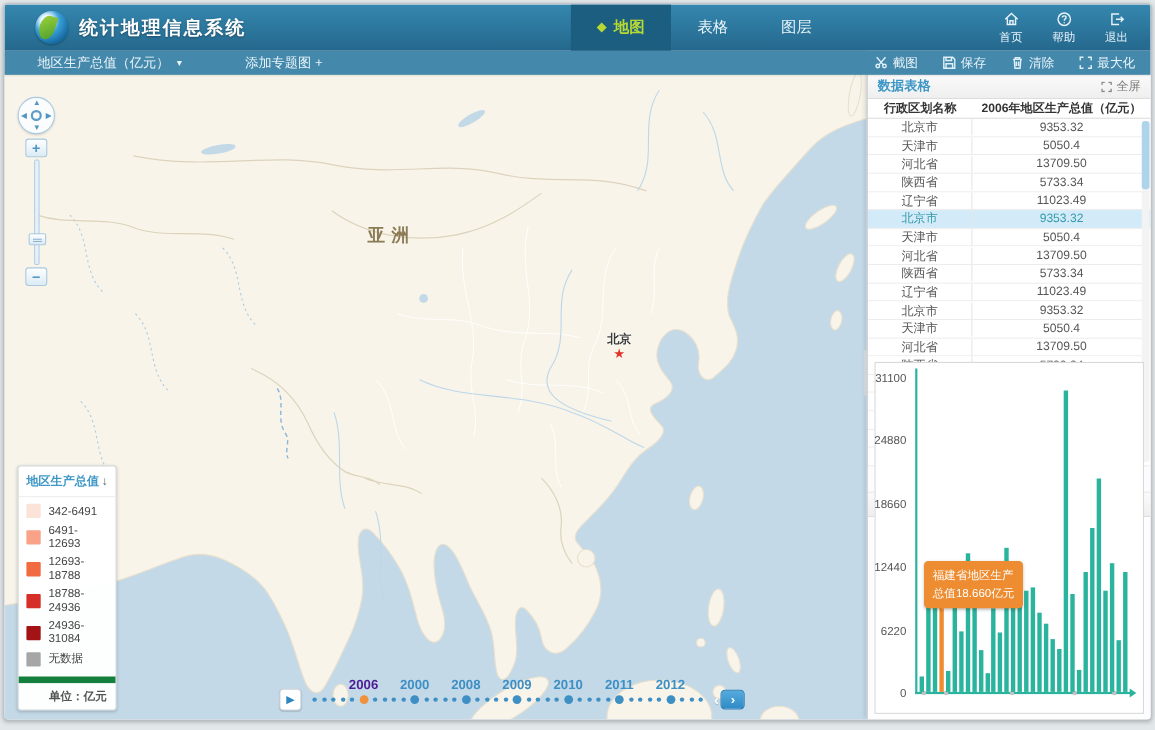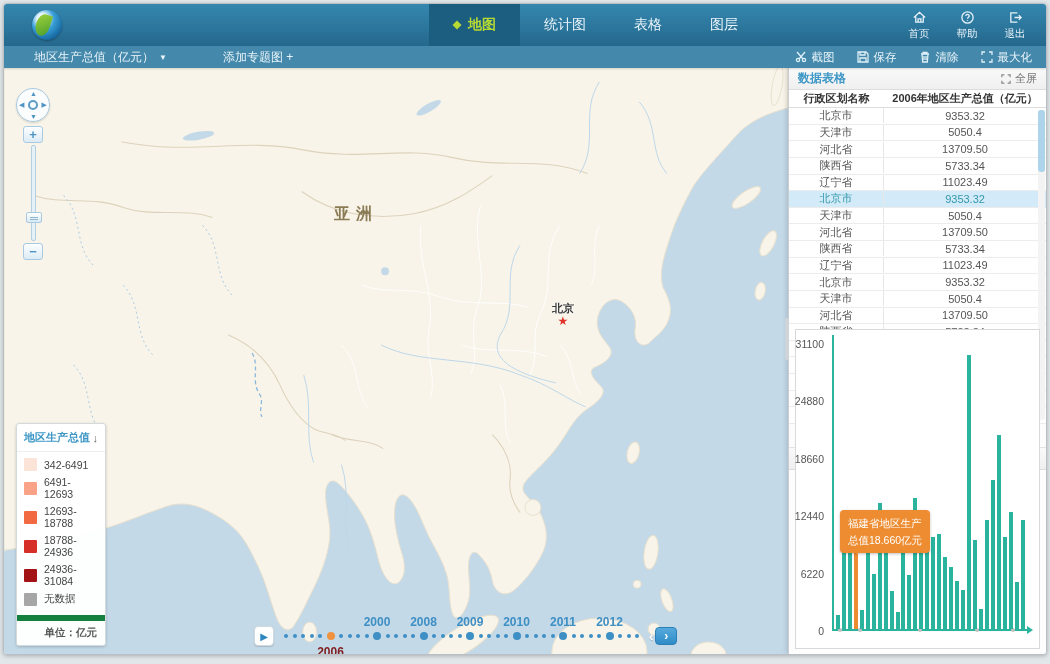--- a/index.html
+++ b/index.html
@@ -57,21 +57,21 @@
   .lg-unit { border-top:6px solid #15803d; padding:5px 8px; text-align:right; color:#555; font-weight:bold; font-size:10.5px; }
 
   
   #timeline { position:absolute; left:250px; bottom:8px; display:flex; align-items:flex-end; height:34px; }
   .play { width:20px; height:20px; background:#fff; border:1px solid #cfd8dd; border-radius:4px; color:#2e86c1; font-size:10px; text-align:center; line-height:19px; cursor:pointer; margin-right:10px; box-shadow:0 1px 1px rgba(0,0,0,.15); }
   #tl-dots { display:flex; align-items:center; height:20px; gap:4.5px; }
   .dot { width:4px; height:4px; border-radius:50%; background:#3d8fc4; cursor:pointer; flex:none; }
   .dot.big { width:8px; height:8px; position:relative; }
   .dot.big .yr { position:absolute; top:-17px; left:50%; transform:translateX(-50%); font-size:12px; font-weight:bold; color:#3d8fc4; cursor:pointer; }
   .dot.big.on { background:#f0913d; }
-  .dot.big.on .yr { color:#7f1d1d;margin-top:30px; }
+  .dot.big.on .yr { color:#4c1d95; }
   .tl-prev { color:#fff; font-size:13px; font-weight:bold; margin:0 2px 2px 10px; text-shadow:0 1px 1px rgba(0,0,0,.2); cursor:pointer; }
   .tl-next { width:22px; height:18px; background:linear-gradient(#56aadd,#2f8cc7); border:1px solid #2a7fb5; border-radius:4px; color:#fff; text-align:center; line-height:16px; font-size:12px; font-weight:bold; cursor:pointer; margin-bottom:1px; }
 
   
   #panel { position:absolute; right:0; top:64px; bottom:0; width:258px; background:#fdfdfd; border-left:1px solid #c9ced2; box-shadow:-2px 0 4px rgba(0,0,0,.12); z-index:20; }
   .splitter { position:absolute; left:-4px; top:250px; width:4px; height:42px; background:#cfd4d8; border-radius:2px; cursor:col-resize; }
   .sec-head { height:22px; background:linear-gradient(#fafafa,#efefef); border-bottom:1px solid #ddd; display:flex; align-items:center; justify-content:space-between; padding:0 9px; }
   .sec-title { color:#3e97c6; font-size:12px; font-weight:bold; }
   .fs-btn { display:flex; align-items:center; gap:4px; color:#777; font-size:11px; cursor:pointer; }
   .fs-btn svg { width:10px; height:10px; stroke:#888; fill:none; stroke-width:1.4; }
@@ -106,27 +106,25 @@
   #tooltip { position:absolute; left:44px; bottom:95px; background:#ed8c30; color:#fff; border-radius:4px; padding:5px 8px; font-size:10.5px; line-height:1.55; box-shadow:0 1px 3px rgba(0,0,0,.25); white-space:nowrap; z-index:5; }
   #tooltip::after { content:""; position:absolute; left:12px; bottom:-7px; border:5px solid transparent; border-top:8px solid #ed8c30; }
 </style>
 </head>
 <body>
 
 <div id="app">
 
   <div id="header">
     <div class="logo"></div>
+    <div class="app-title">统计地理信息系统</div>
     <div id="nav">
       <div class="tab active">
           <span class="diamond"></span>
           <span>地图</span>
-        </div>
-      <div class="tab">
-          <span>统计图</span>
         </div>
       <div class="tab">
           <span>表格</span>
         </div>
       <div class="tab">
           <span>图层</span>
         </div>
     </div>
     <div id="nav-actions">
       <div class="nav-act">

